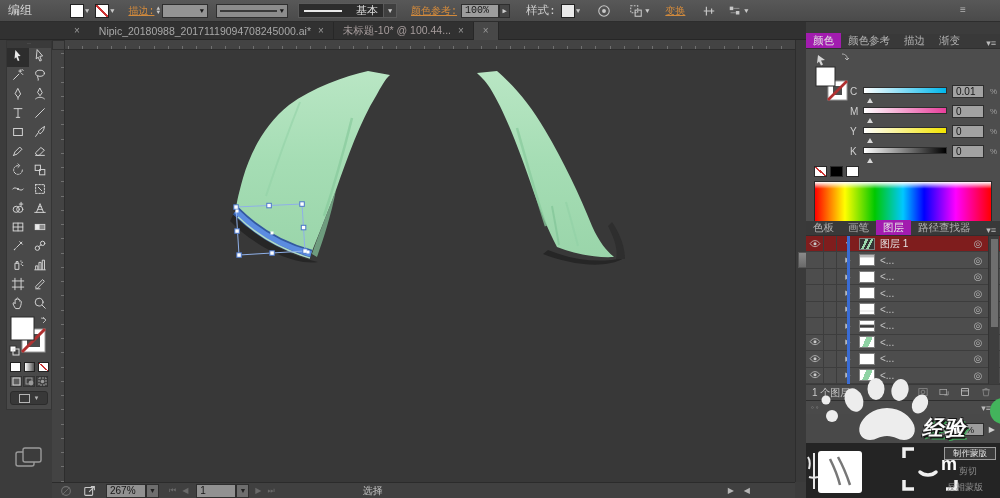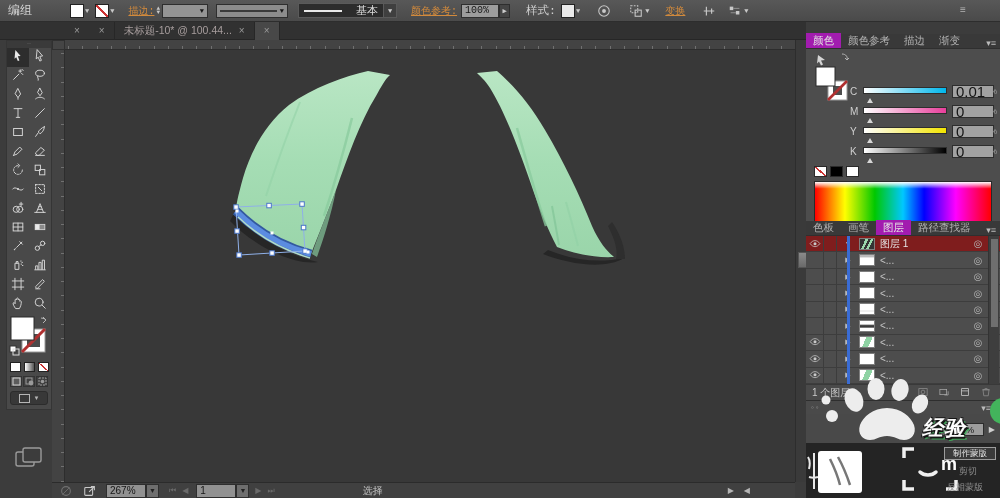--- a/index.html
+++ b/index.html
@@ -66,21 +66,21 @@
   .panel-tabs { position:absolute; left:0; width:194px; height:15px; background:#393939; display:flex; align-items:flex-end;
     font-size:10.5px; color:#b3b3b3; border-bottom:1px solid #2f2f2f; }
   .ptab { padding:2px 7px 1px; height:15px; display:flex; align-items:center; }
   .ptab.active { background:#a21caf; color:#e2e2e2; }
   .pmenu { margin-left:auto; margin-right:4px; color:#bbb; font-size:9px; }
   #color-body { position:absolute; left:0; top:27px; width:194px; height:172px; background:#4d4d4d; }
   .chrow { position:absolute; left:0; width:194px; height:14px; }
   .chlabel { position:absolute; left:44px; top:1px; font-size:10px; color:#cfcfcf; }
   .chslider { position:absolute; left:57px; top:2px; width:84px; height:7px; border:1px solid #2e2e2e; }
   .chthumb { position:absolute; left:3px; top:10px; width:0; height:0; border-left:3.5px solid transparent; border-right:3.5px solid transparent; border-bottom:5px solid #d6d6d6; }
-  .chval { position:absolute; left:146px; top:0; width:42px; height:13px; background:#a2a2a2; border:1px solid #2e2e2e; color:#151515; font-size:15px; padding-left:3px; line-height:11px; }
+  .chval { position:absolute; left:146px; top:0; width:32px; height:13px; background:#a2a2a2; border:1px solid #2e2e2e; color:#151515; font-size:10px; padding-left:3px; line-height:11px; }
   .chunit { position:absolute; left:184px; top:2px; font-size:8px; color:#9e9e9e; }
   #spectrum { position:absolute; left:8px; top:132px; width:178px; height:58px; border:1px solid #2a2a2a;
     background:linear-gradient(to bottom, #ffffff 0%, rgba(255,255,255,0) 12%, rgba(0,0,0,0) 70%, #000 100%),
       linear-gradient(to right,#ff0000,#ffff00 17%,#00c800 34%,#00c8ff 50%,#0000ff 62%,#ff00ff 80%,#ff0000); }
   .miniswatch { position:absolute; top:117px; width:13px; height:11px; border:1px solid #2a2a2a; }
 
   #layers-body { position:absolute; left:0; top:214px; width:194px; height:148px; background:#474747; }
   .lrow { position:relative; height:16.44px; border-bottom:1px solid #3d3d3d; display:flex; align-items:center; background:#4d4d4d; }
   .lrow.toprow { background:#7f1d1d; }
   .lcell-eye { width:18px; height:100%; border-right:1px solid #3c3c3c; display:flex; align-items:center; justify-content:center; }
@@ -185,20 +185,21 @@
           <path d="M6 5h7M3 10h6" stroke="#9a9a9a"></path>
         </svg>
     </span>
       <span class="ddarrow">▼</span>
     <span style="margin-left:auto;margin-right:34px;color:#b5b5b5;font-size:10px;">≡</span>
   </div>
 
   <div id="tabbar">
     <span class="tabx" style="margin-left:74px;">×</span>
     <div class="doctab" style="margin-left:10px;">
+      <span>Nipic_20180988_20171119094708245000.ai*</span>
       <span class="tabx">×</span>
     </div>
     <div class="doctab" style="color:#a79d9d;">
       <span>未标题-10* @ 100.44...</span>
       <span class="tabx">×</span>
     </div>
     <div class="doctab active">
       <span class="tabx">×</span>
     </div>
     <span style="margin-left:auto;margin-right:8px;color:#b8b8b8;font-size:10px;">»</span>

